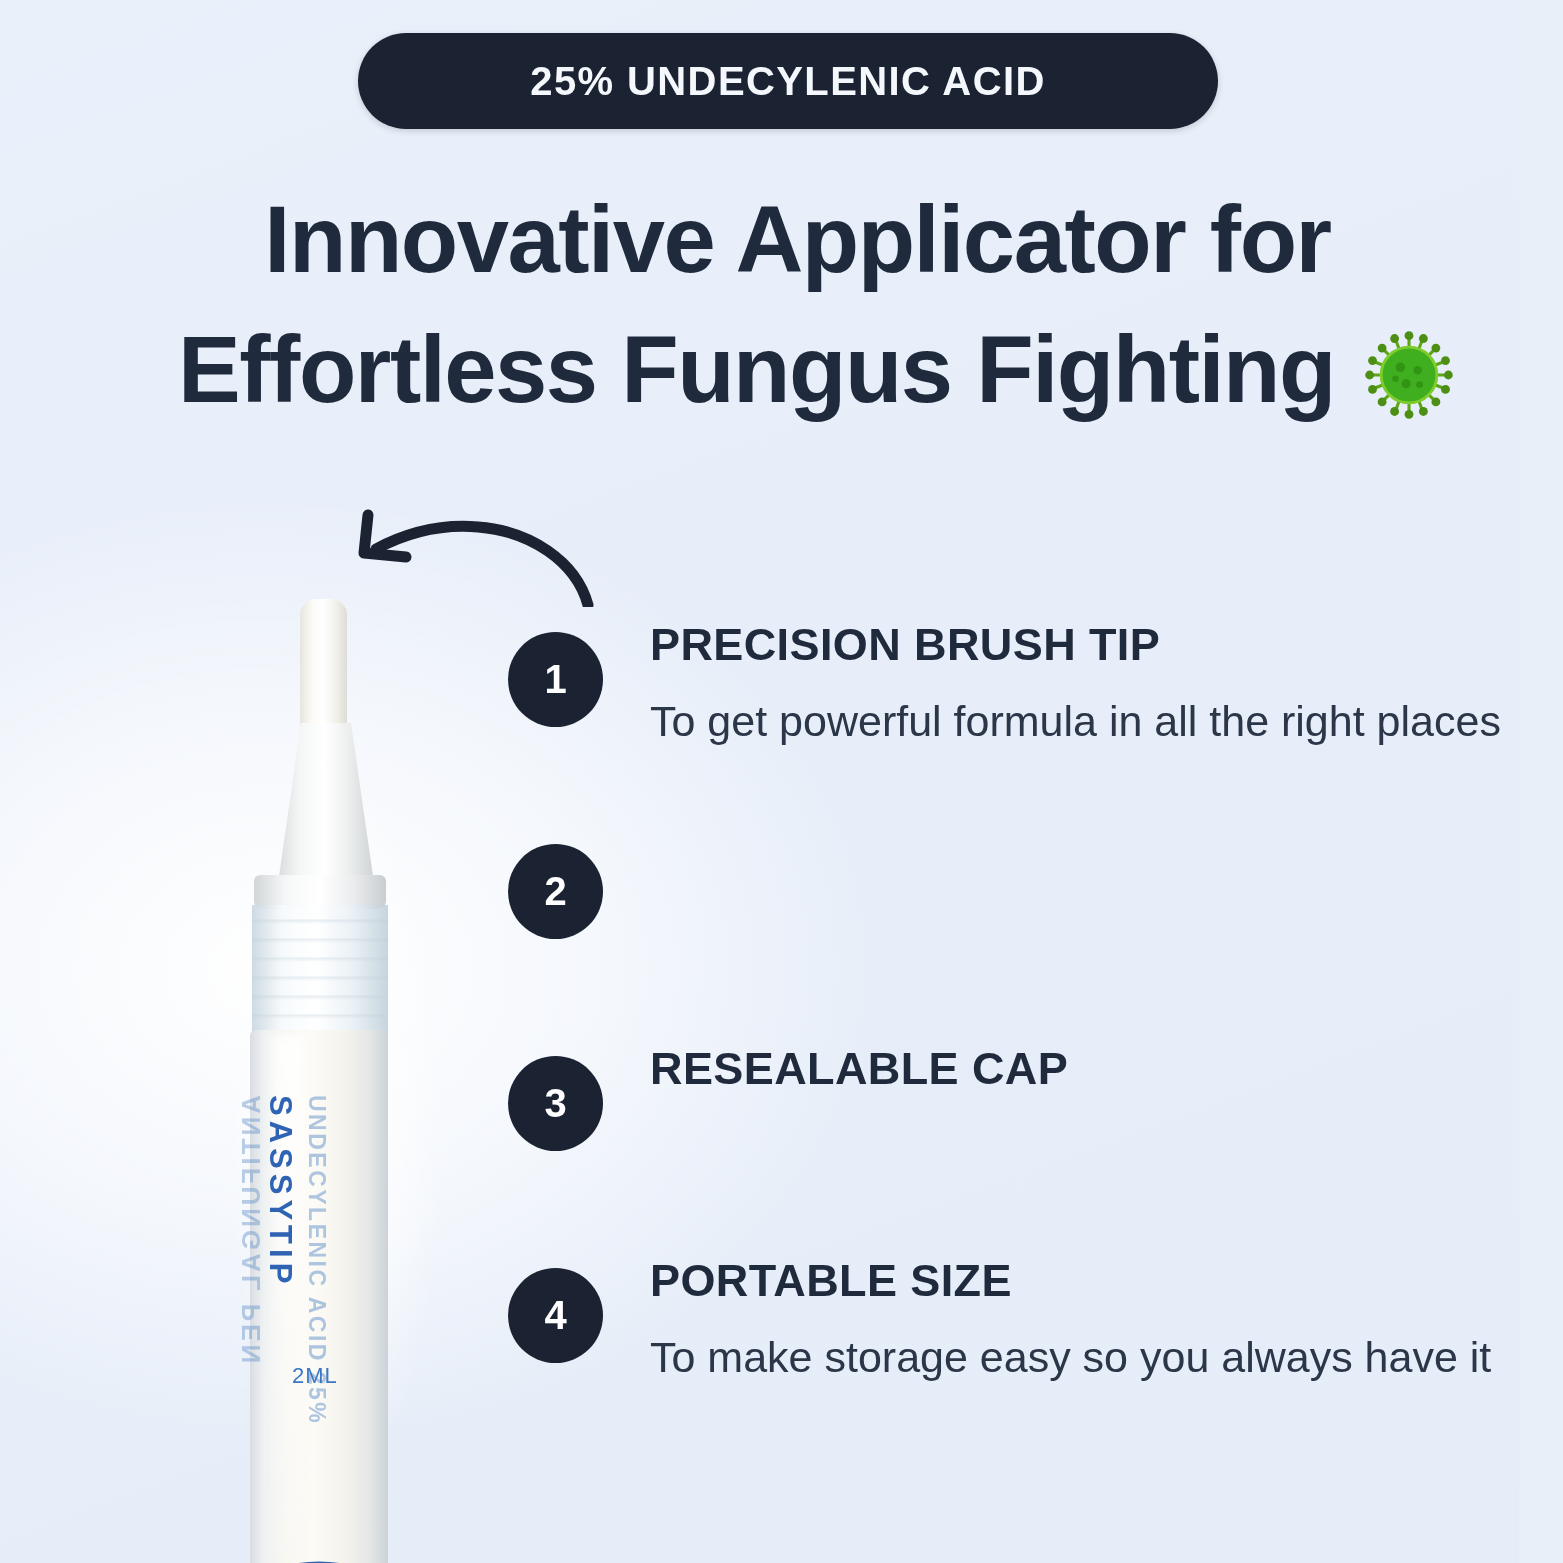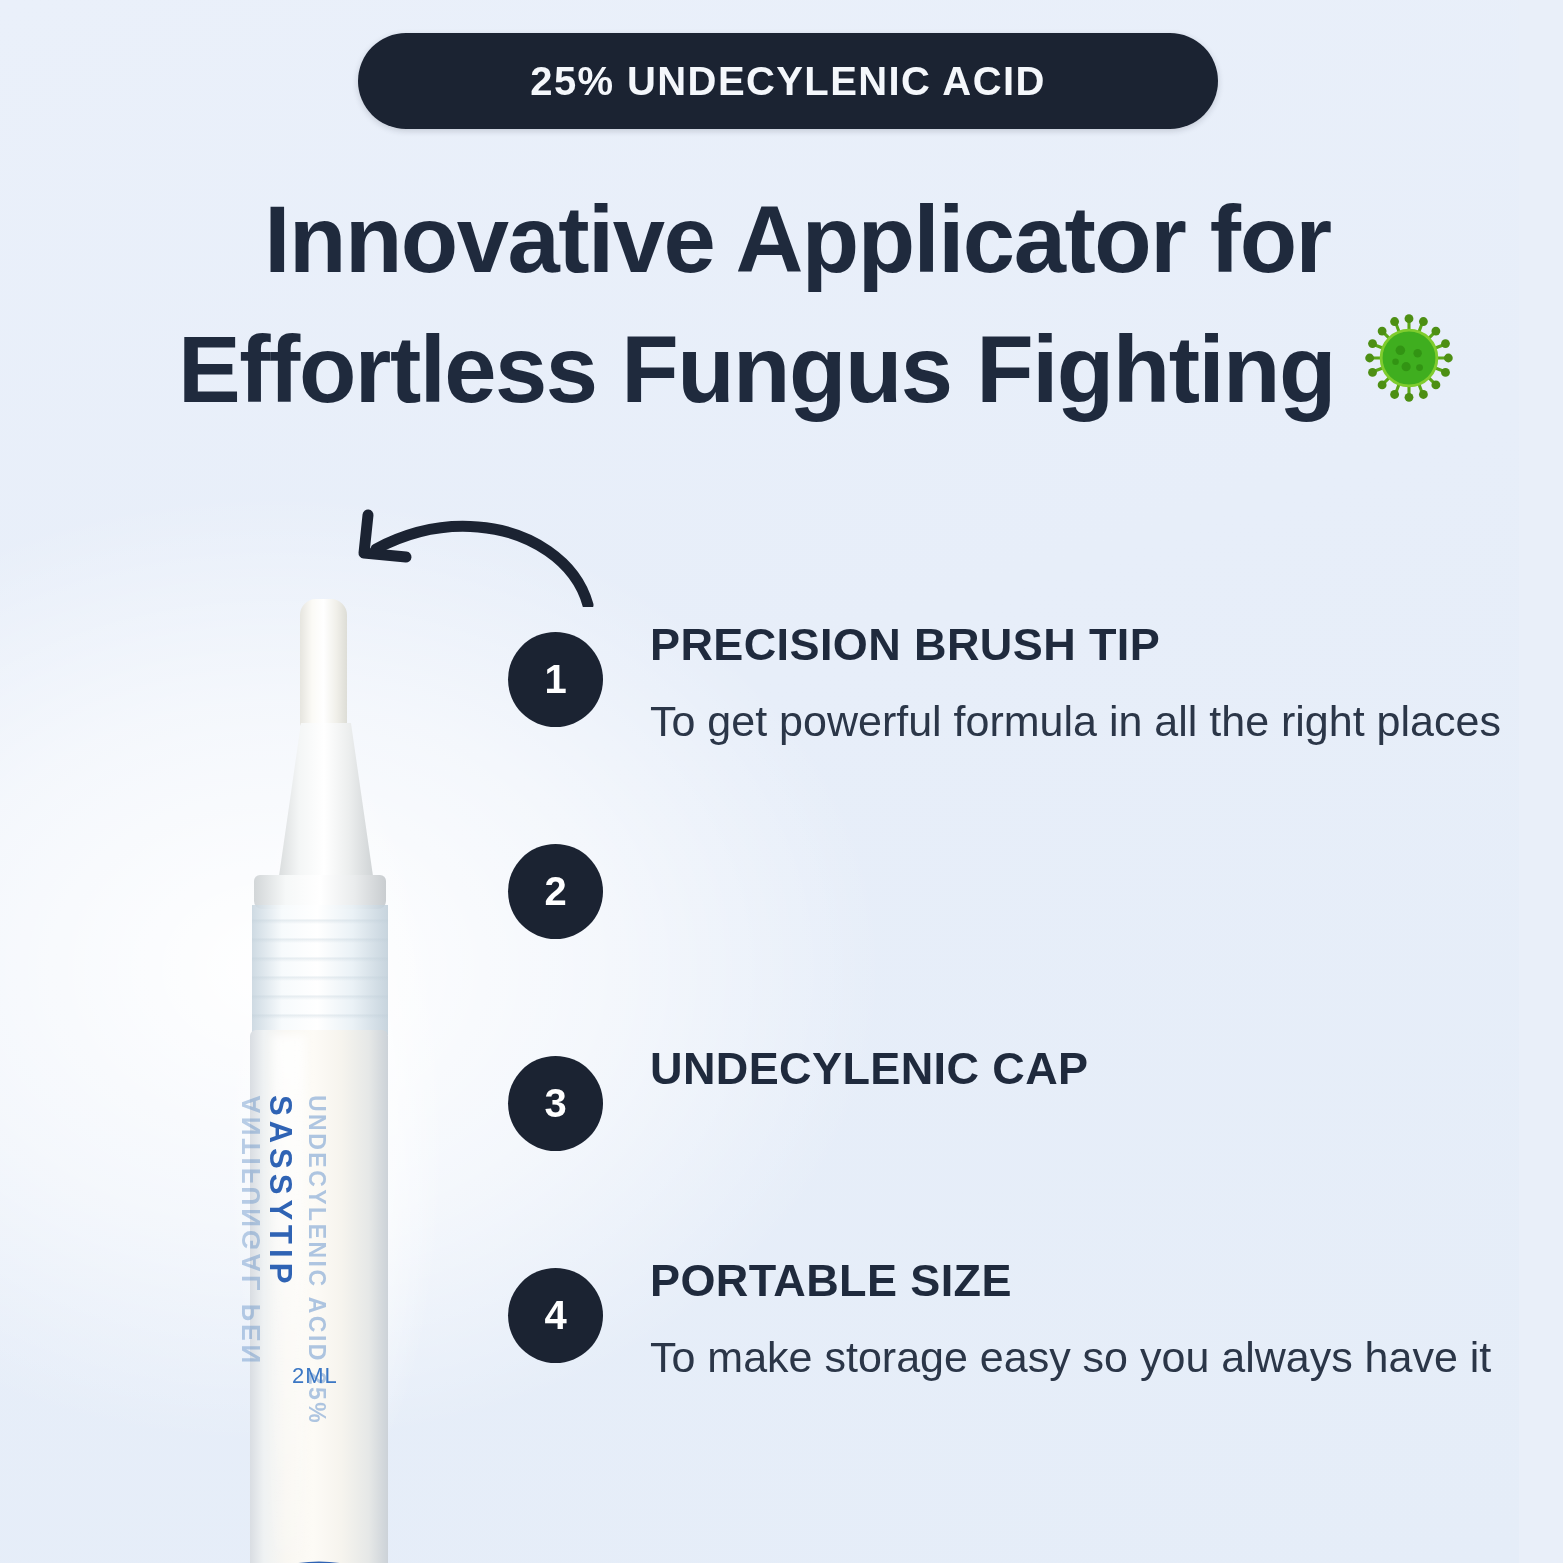--- a/index.html
+++ b/index.html
@@ -60,20 +60,21 @@
     letter-spacing: -1.5px;
     font-family: "Liberation Sans", sans-serif;
   }
   .headline-line {
     display: block;
     white-space: nowrap;
     padding-left: 32px;
   }
   .headline-line-2 {
     display: flex;
+    align-items: center;
     justify-content: center;
     gap: 26px;
     margin-left: 40px;
   }
 
   
   .microbe-icon {
     display: inline-block;
     width: 96px;
     height: 96px;
@@ -389,21 +390,21 @@
 
     <div class="feature-item">
       <div class="feature-number">2</div>
       <div class="feature-text">
       </div>
     </div>
 
     <div class="feature-item">
       <div class="feature-number">3</div>
       <div class="feature-text">
-        <div class="feature-title">UNDECYLENIC CAP</div>
+        <div class="feature-title">RESEALABLE CAP</div>
       </div>
     </div>
 
     <div class="feature-item">
       <div class="feature-number">4</div>
       <div class="feature-text">
         <div class="feature-title">PORTABLE SIZE</div>
         <div class="feature-desc">To make storage easy so you always have it</div>
       </div>
     </div>

